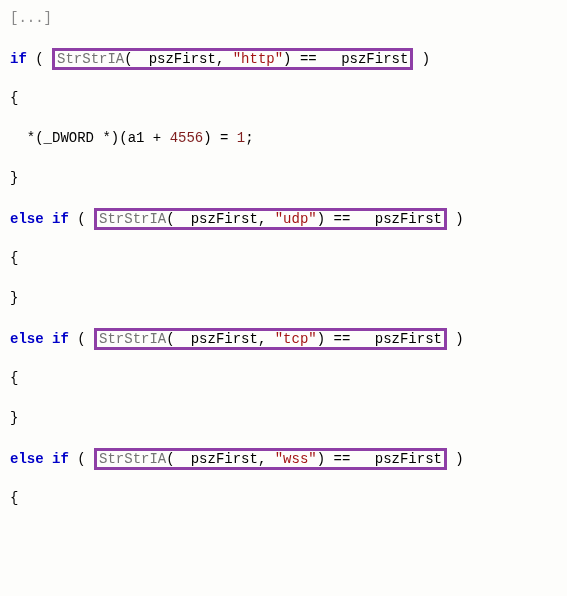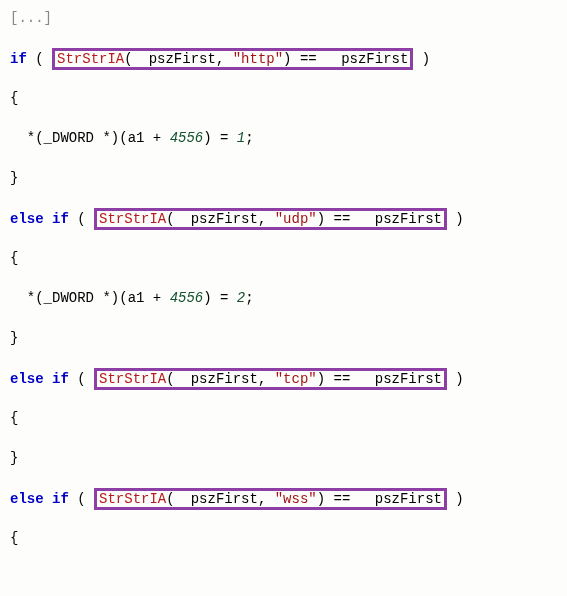--- a/index.html
+++ b/index.html
@@ -14,44 +14,43 @@
     box-sizing: border-box;
   }
   pre.code {
     margin: 0;
     white-space: pre;
     font-family: inherit;
   }
   .line { display: block; height: 20px; }
   .kw   { color: #0000c8; font-weight: 600; }
   .op   { color: #000; }
-  .func { color: #b91c1c; }
+  .func { color: #737373; }
   .ident{ color: #000; margin-left: 16px; }
-  .num  { color: #14532d; font-style: italic; }  
+  .num  { color: #7f1d1d; }  
   .str  { color: #a31515; }
   .grey { color: #888; }
   .hl {
     border: 3px solid #8e3fa6;
     padding: 0 2px 0 2px;
     display: inline-block;
     line-height: 16px;
     box-sizing: border-box;
   }
 </style>
 </head>
 <body>
 
 <pre class="code"><span class="line"><span class="grey">[...]</span></span>
 <span class="line"><span class="kw">if</span> ( <span class="hl"><span class="func">StrStrIA</span>(<span class="ident">pszFirst</span>, <span class="str">"http"</span>) <span class="op">==</span> <span class="ident">pszFirst</span></span> )</span>
 <span class="line"><span>{</span></span>
 <span class="line">  <span>*(_DWORD *)(a1 + </span><span class="num">4556</span><span>) = </span><span class="num">1</span><span>;</span></span>
 <span class="line"><span>}</span></span>
 <span class="line"><span class="kw">else</span> <span class="kw">if</span> ( <span class="hl"><span class="func">StrStrIA</span>(<span class="ident">pszFirst</span>, <span class="str">"udp"</span>) <span class="op">==</span> <span class="ident">pszFirst</span></span> )</span>
 <span class="line"><span>{</span></span>
-<span class="line">  <span>*(_DWORD *)(a1 + </span><span class="num">4556</span><span>) = </span><span class="num">2</span><span>;</span></span>
 <span class="line"><span>}</span></span>
 <span class="line"><span class="kw">else</span> <span class="kw">if</span> ( <span class="hl"><span class="func">StrStrIA</span>(<span class="ident">pszFirst</span>, <span class="str">"tcp"</span>) <span class="op">==</span> <span class="ident">pszFirst</span></span> )</span>
 <span class="line"><span>{</span></span>
 <span class="line"><span>}</span></span>
 <span class="line"><span class="kw">else</span> <span class="kw">if</span> ( <span class="hl"><span class="func">StrStrIA</span>(<span class="ident">pszFirst</span>, <span class="str">"wss"</span>) <span class="op">==</span> <span class="ident">pszFirst</span></span> )</span>
 <span class="line"><span>{</span></span>
 
 
 
 

